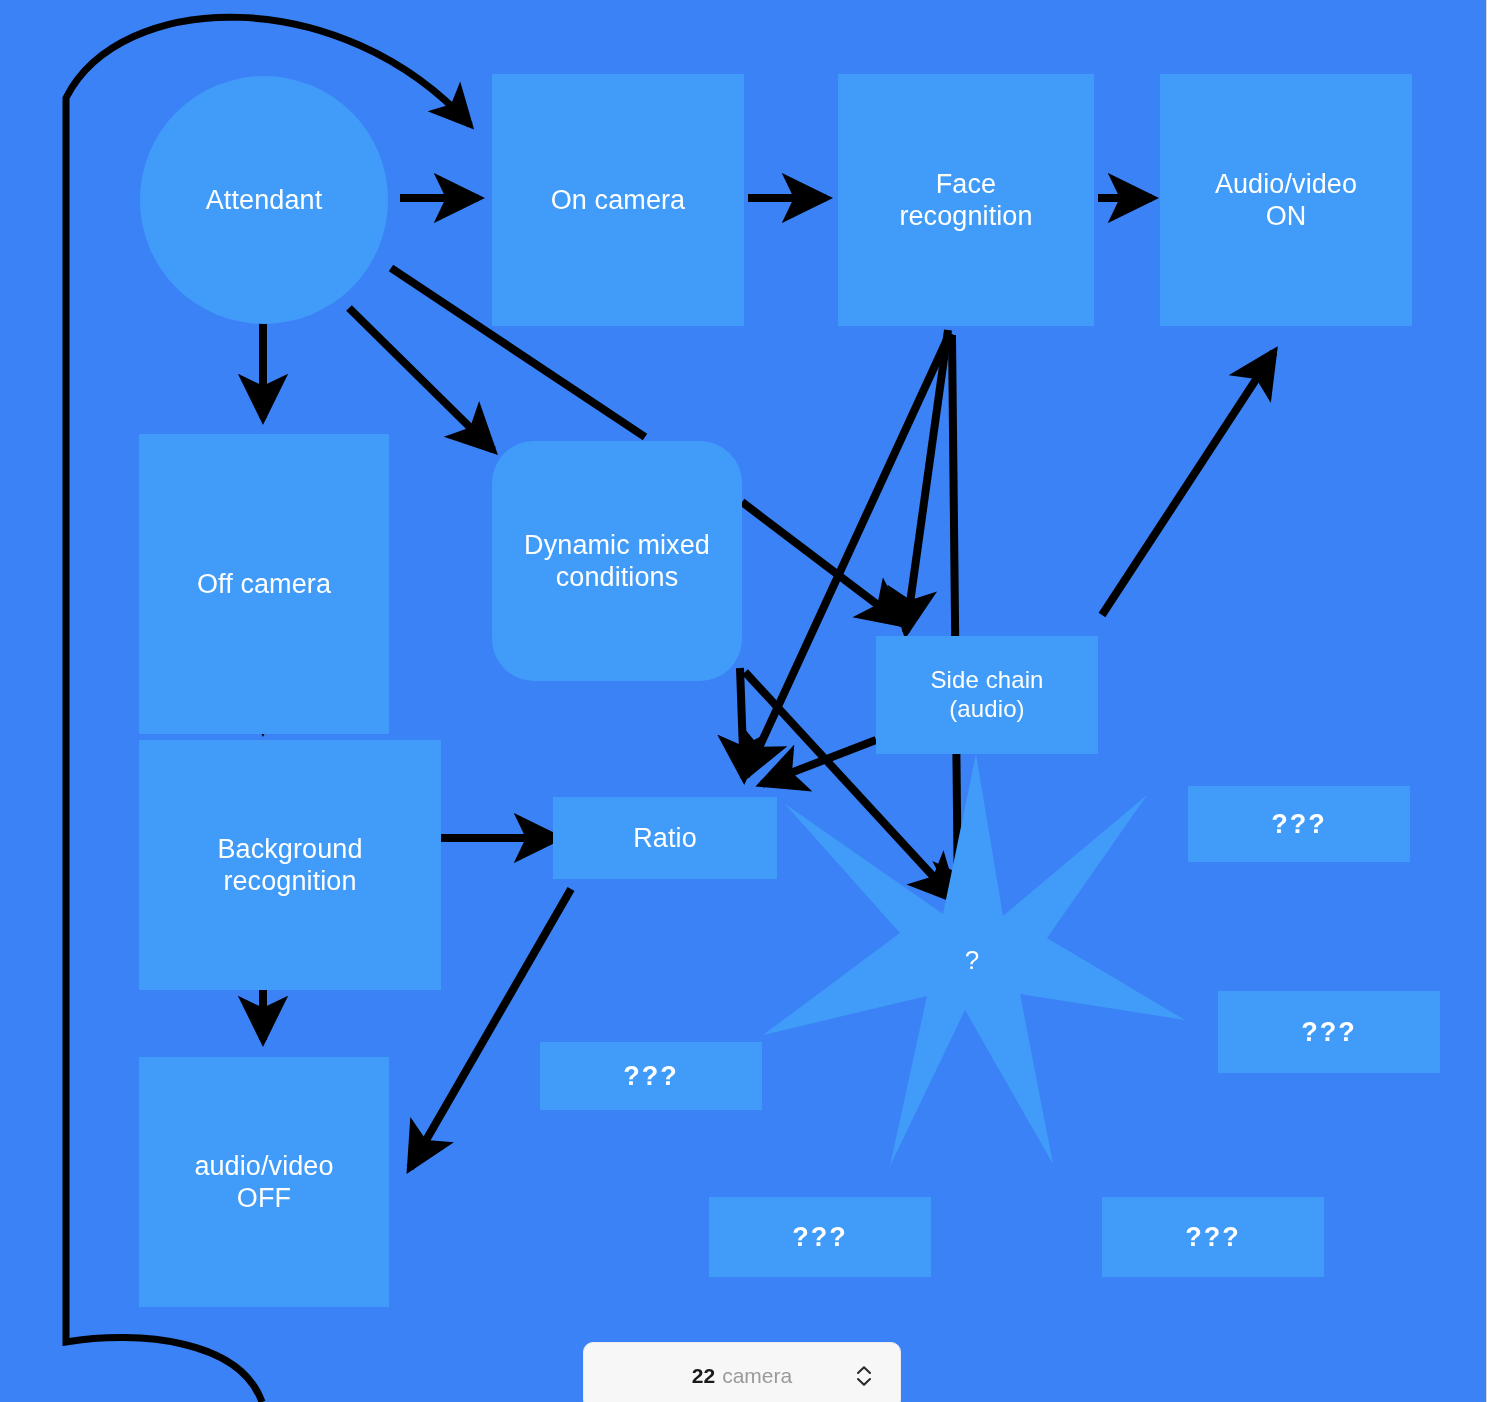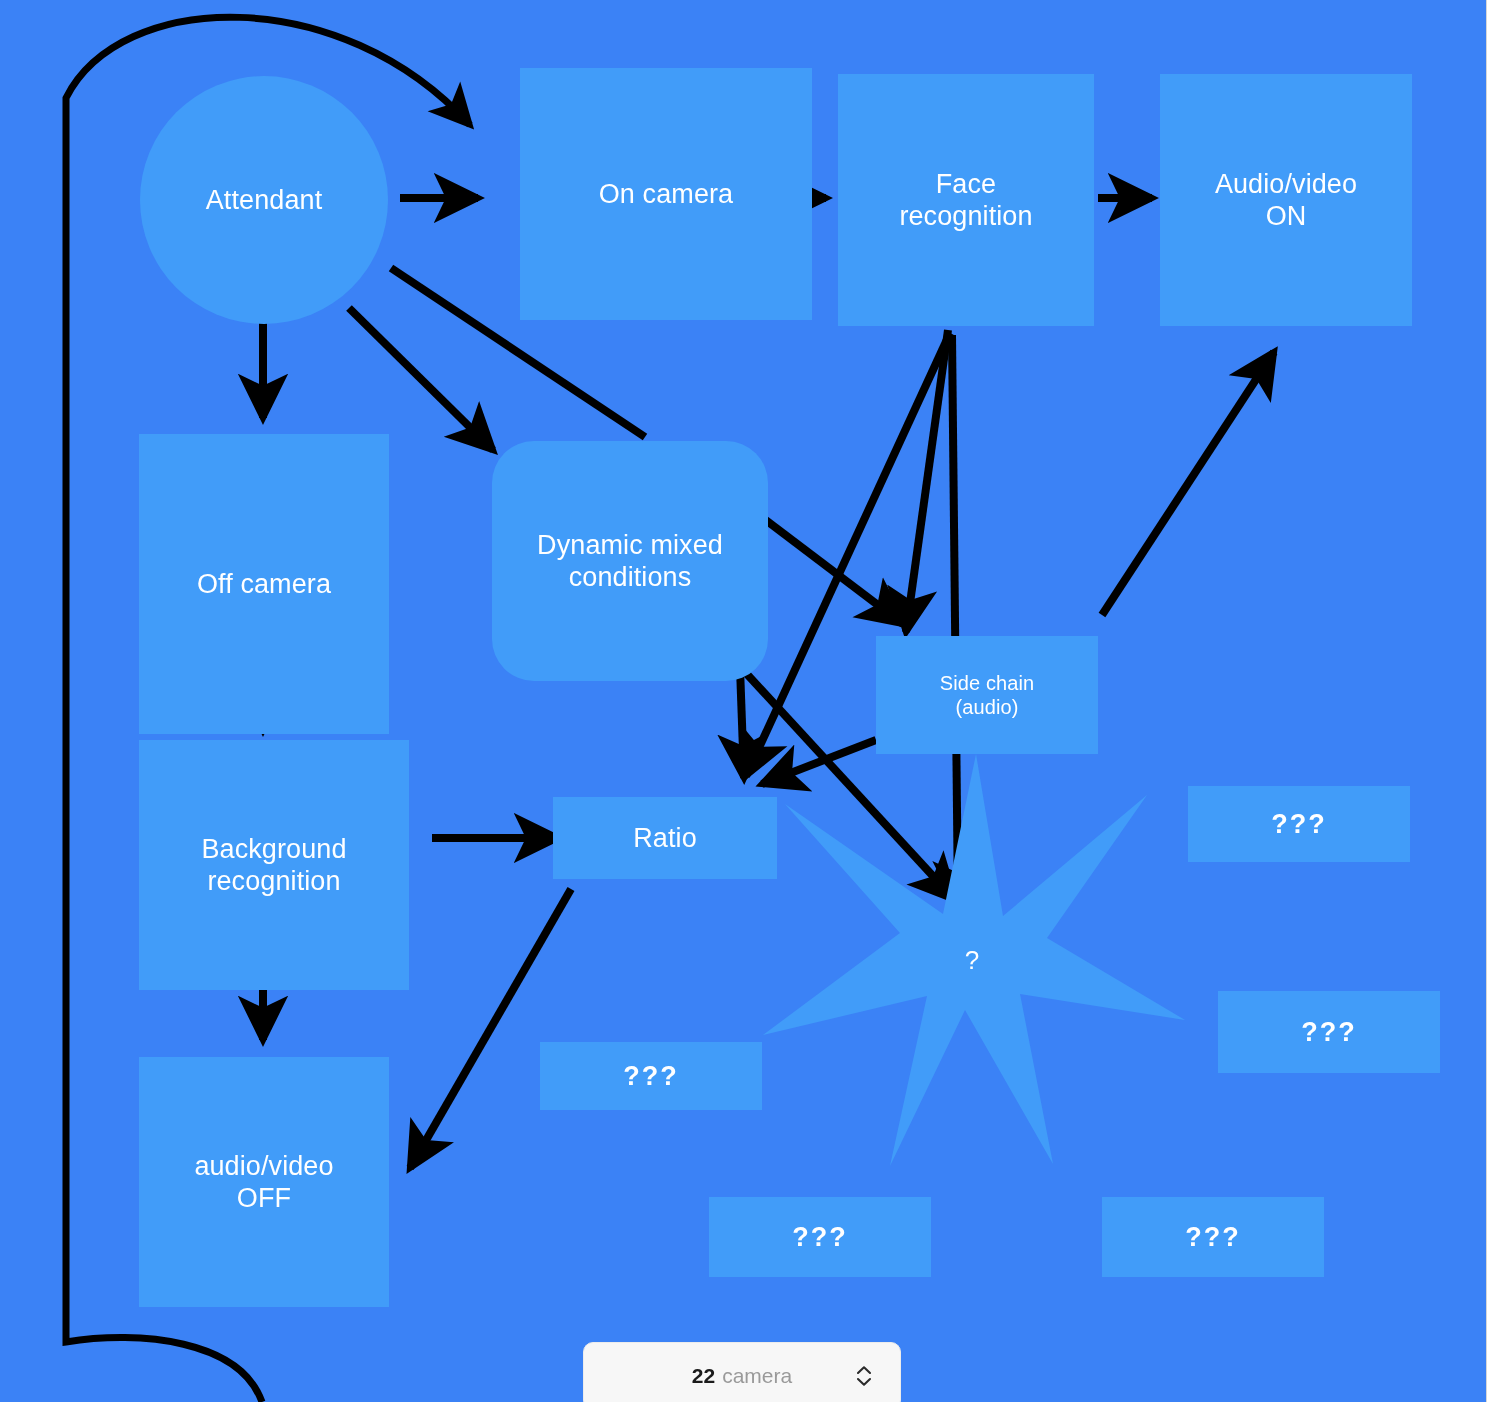--- a/index.html
+++ b/index.html
@@ -44,21 +44,21 @@
     font-size: 27px;
     font-weight: 400;
     z-index: 2;
     box-sizing: border-box;
     padding: 4px 6px;
     white-space: pre-line;
     letter-spacing: 0.1px;
   }
   .node.circle { border-radius: 50%; }
   .node.rounded { border-radius: 42px; }
-  .node.small { font-size: 20px; }
+  .node.small { font-size: 24px; }
   .node.qbox { font-size: 27px; font-weight: 700; letter-spacing: 2px; }
 
   #star-wrap {
     position: absolute;
     left: 757px;
     top: 748px;
     width: 430px;
     height: 425px;
     z-index: 2;
   }
@@ -171,44 +171,44 @@
 
     <line x1="950" y1="333" x2="746" y2="776" stroke="#000000" stroke-width="8" marker-end="url(#ah2)"></line>
 
     <line x1="745" y1="672" x2="955" y2="900" stroke="#000000" stroke-width="8" marker-end="url(#ah2)"></line>
   </svg>
 
   <div class="node circle" style="left:140px; top:76px; width:248px; height:248px;">
     <span>Attendant</span>
   </div>
 
-  <div class="node" style="left:492px; top:68px; width:292px; height:252px;margin-left:28px;">
+  <div class="node" style="left:492px; top:74px; width:252px; height:252px;">
     <span>On camera</span>
   </div>
 
   <div class="node" style="left:838px; top:74px; width:256px; height:252px;">
     <span>Face
 recognition</span>
   </div>
 
   <div class="node" style="left:1160px; top:74px; width:252px; height:252px;">
     <span>Audio/video
 ON</span>
   </div>
 
   <div class="node" style="left:139px; top:434px; width:250px; height:300px;">
     <span>Off camera</span>
   </div>
 
-  <div class="node rounded" style="left:492px; top:441px; width:276px; height:240px;">
+  <div class="node rounded" style="left:492px; top:441px; width:250px; height:240px;">
     <span>Dynamic mixed
 conditions</span>
   </div>
 
-  <div class="node" style="left:139px; top:740px; width:270px; height:250px;">
+  <div class="node" style="left:139px; top:740px; width:302px; height:250px;">
     <span>Background
 recognition</span>
   </div>
 
   <div class="node small" style="left:876px; top:636px; width:222px; height:118px;">
     <span>Side chain
 (audio)</span>
   </div>
 
   <div class="node" style="left:553px; top:797px; width:224px; height:82px;">

